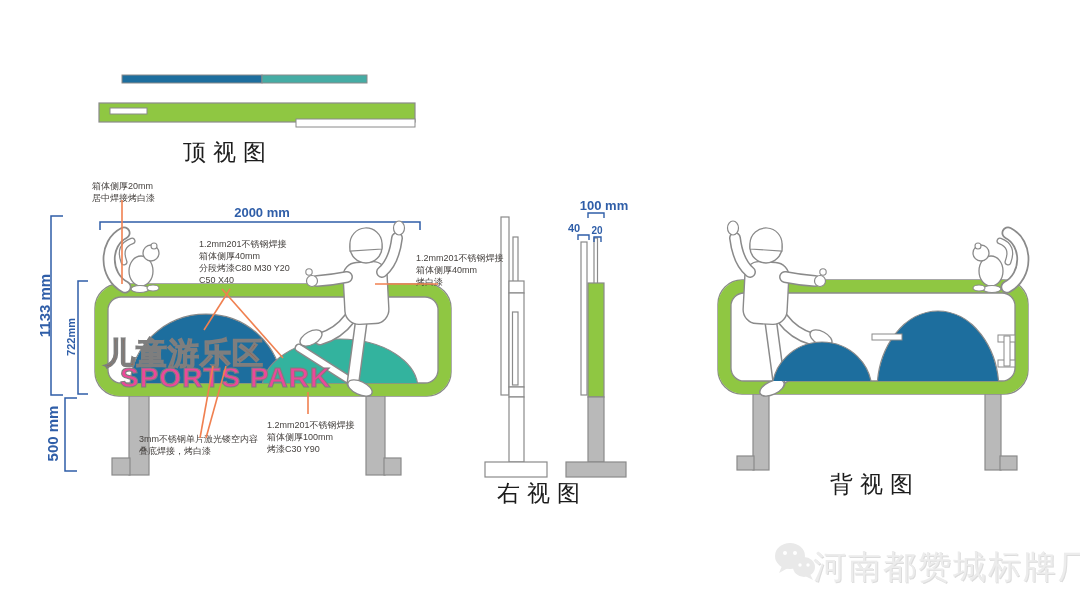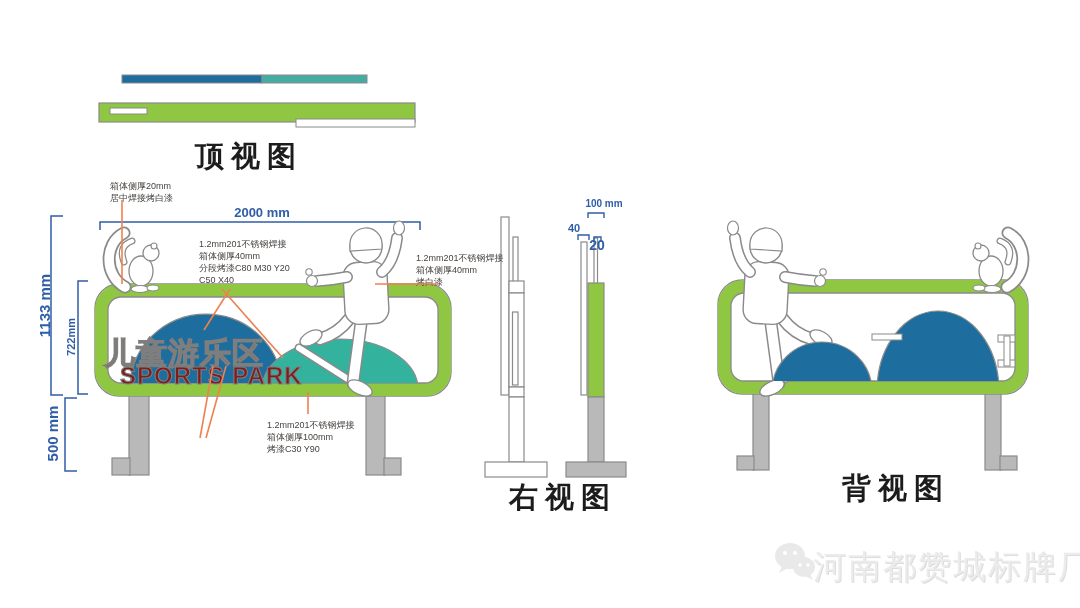--- a/index.html
+++ b/index.html
@@ -2,27 +2,27 @@
 <html><head>
 <meta charset="utf-8">
 <style>
   html,body{margin:0;padding:0;background:#fff;}
   .canvas{position:relative;width:1080px;height:608px;background:#ffffff;overflow:hidden;
           font-family:"Liberation Sans","DejaVu Sans",sans-serif;}
   svg{position:absolute;left:0;top:0;}
   #drawing{z-index:1;}
   #leaders{z-index:3;pointer-events:none;}
   .txt{position:absolute;z-index:2;}
-  .view-label{font-size:29px;font-weight:bold;color:#1c1c1c;letter-spacing:7px;text-align:right;}
+  .view-label{font-size:23px;font-weight:normal;color:#1c1c1c;letter-spacing:7px;text-align:left;}
   .ann{font-size:9px;line-height:1.32;color:#474340;white-space:pre-line;}
   .dim{color:#2f5ea8;font-weight:bold;text-align:center;}
   .dim-rot{transform:rotate(-90deg);}
   .sign-cn{left:104px;top:333px;font-size:31px;font-weight:bold;color:#c2410c;
            -webkit-text-stroke:1.2px #7e7e7e;letter-spacing:1px;white-space:nowrap;}
-  .sign-en{left:120px;top:362px;font-size:24px;font-weight:bold;color:#7f1d1d;
+  .sign-en{left:120px;top:362px;font-size:28px;font-weight:bold;color:#ec4899;
            -webkit-text-stroke:1.1px #7e7e7e;letter-spacing:1px;white-space:nowrap;}
   .watermark{left:813px;top:545px;font-size:33px;color:#ececec;letter-spacing:2px;
              text-shadow:1px 1px 0 #dcdcdc;white-space:nowrap;}
 </style>
 </head>
 <body>
 
 <div class="canvas">
 
   <svg id="drawing" width="1080" height="608" viewBox="0 0 1080 608">
@@ -153,33 +153,35 @@
   </svg>
 
   <div class="txt view-label" style="left:183px;top:137px;width:120px;">顶视图</div>
   <div class="txt view-label" style="left:830px;top:469px;width:120px;">背视图</div>
   <div class="txt view-label" style="left:497px;top:478px;width:120px;">右视图</div>
 
   <div class="txt dim" style="left:212px;top:205px;width:100px;font-size:13px;">2000 mm</div>
   <div class="txt dim dim-rot" style="left:4px;top:297px;width:80px;font-size:15px;">1133 mm</div>
   <div class="txt dim dim-rot" style="left:46px;top:331px;width:50px;font-size:11px;">722mm</div>
   <div class="txt dim dim-rot" style="left:22px;top:425px;width:60px;font-size:15px;">500 mm</div>
-  <div class="txt dim" style="left:574px;top:198px;width:60px;font-size:10px;">100 mm</div>
+  <div class="txt dim" style="left:574px;top:198px;width:60px;font-size:13px;">100 mm</div>
   <div class="txt dim" style="left:566px;top:222px;width:16px;font-size:11px;">40</div>
-  <div class="txt dim" style="left:589px;top:225px;width:16px;font-size:14px;margin-top:12px;">20</div>
-
-  <div class="txt ann" style="left:110px;top:181px;">箱体侧厚20mm
+  <div class="txt dim" style="left:589px;top:225px;width:16px;font-size:10px;">20</div>
+
+  <div class="txt ann" style="left:92px;top:181px;">箱体侧厚20mm
 居中焊接烤白漆</div>
   <div class="txt ann" style="left:199px;top:239px;">1.2mm201不锈钢焊接
 箱体侧厚40mm
 分段烤漆C80 M30 Y20
 C50 X40</div>
   <div class="txt ann" style="left:416px;top:253px;">1.2mm201不锈钢焊接
 箱体侧厚40mm
 烤白漆</div>
+  <div class="txt ann" style="left:139px;top:434px;">3mm不锈钢单片激光镂空内容
+叠底焊接，烤白漆</div>
   <div class="txt ann" style="left:267px;top:420px;">1.2mm201不锈钢焊接
 箱体侧厚100mm
 烤漆C30 Y90</div>
 
   <div class="txt sign-cn">儿童游乐区</div>
   <div class="txt sign-en">SPORTS PARK</div>
 
   <svg class="txt" style="left:772px;top:538px;z-index:2;" width="44" height="46" viewBox="0 0 44 46">
     <ellipse cx="18" cy="18" rx="15" ry="13" fill="#e9e9e9"></ellipse>
     <path d="M10 28 L7 35 L16 30 Z" fill="#e9e9e9"></path>

